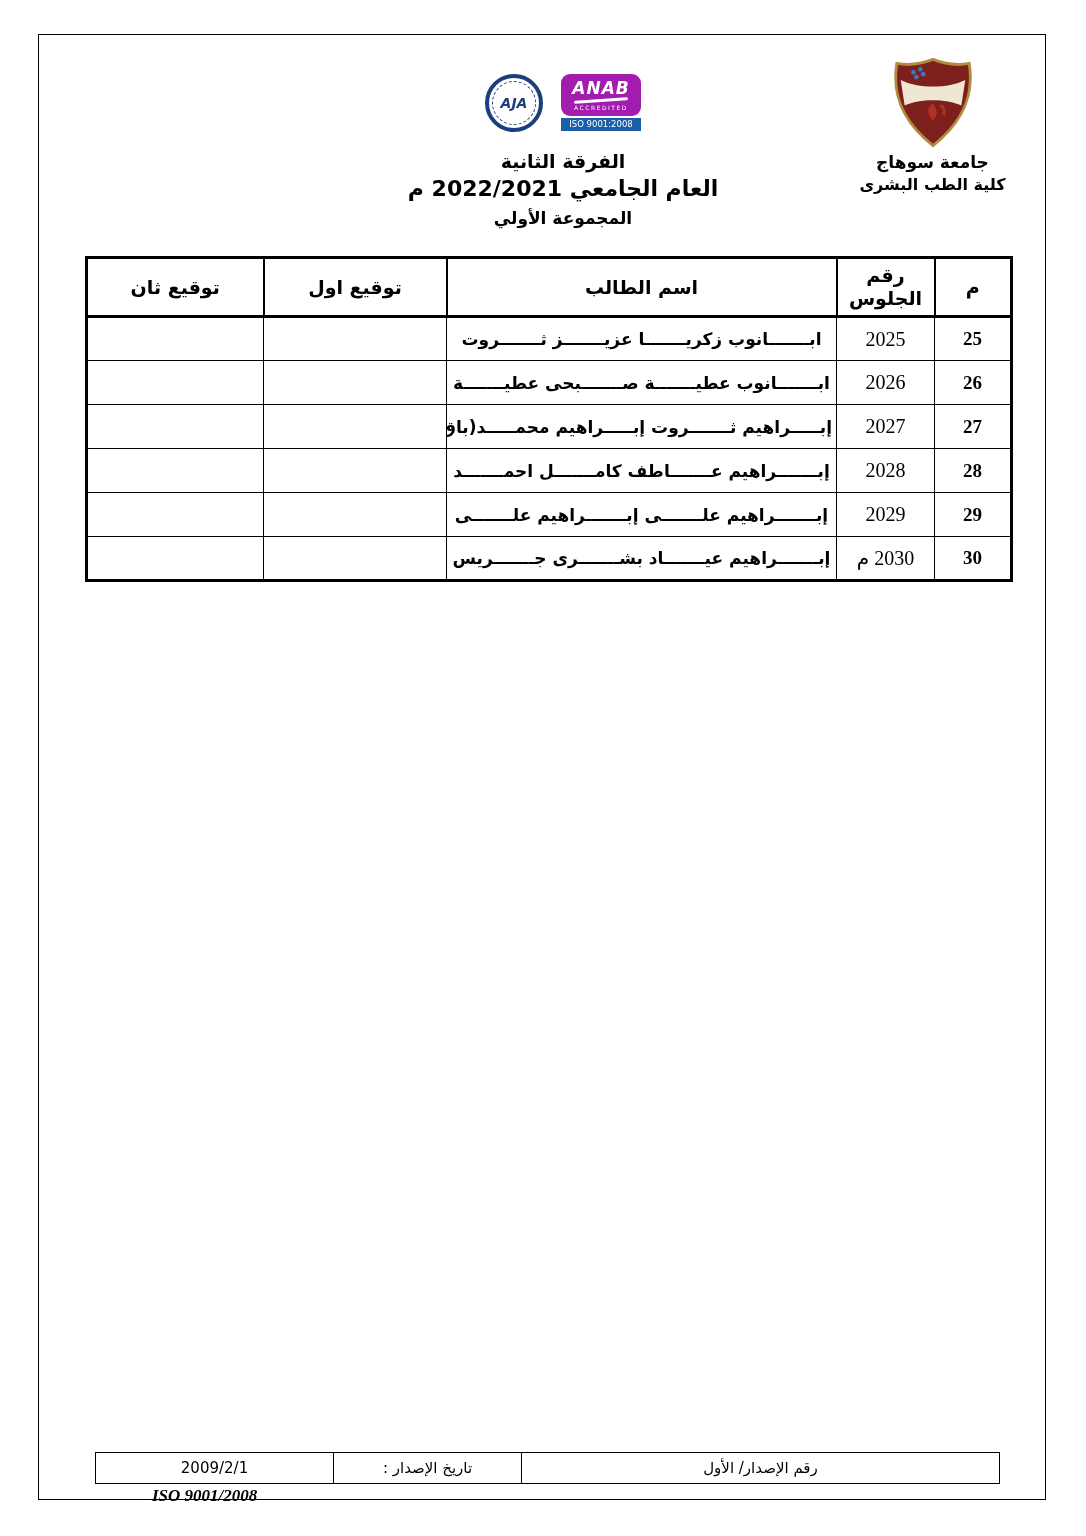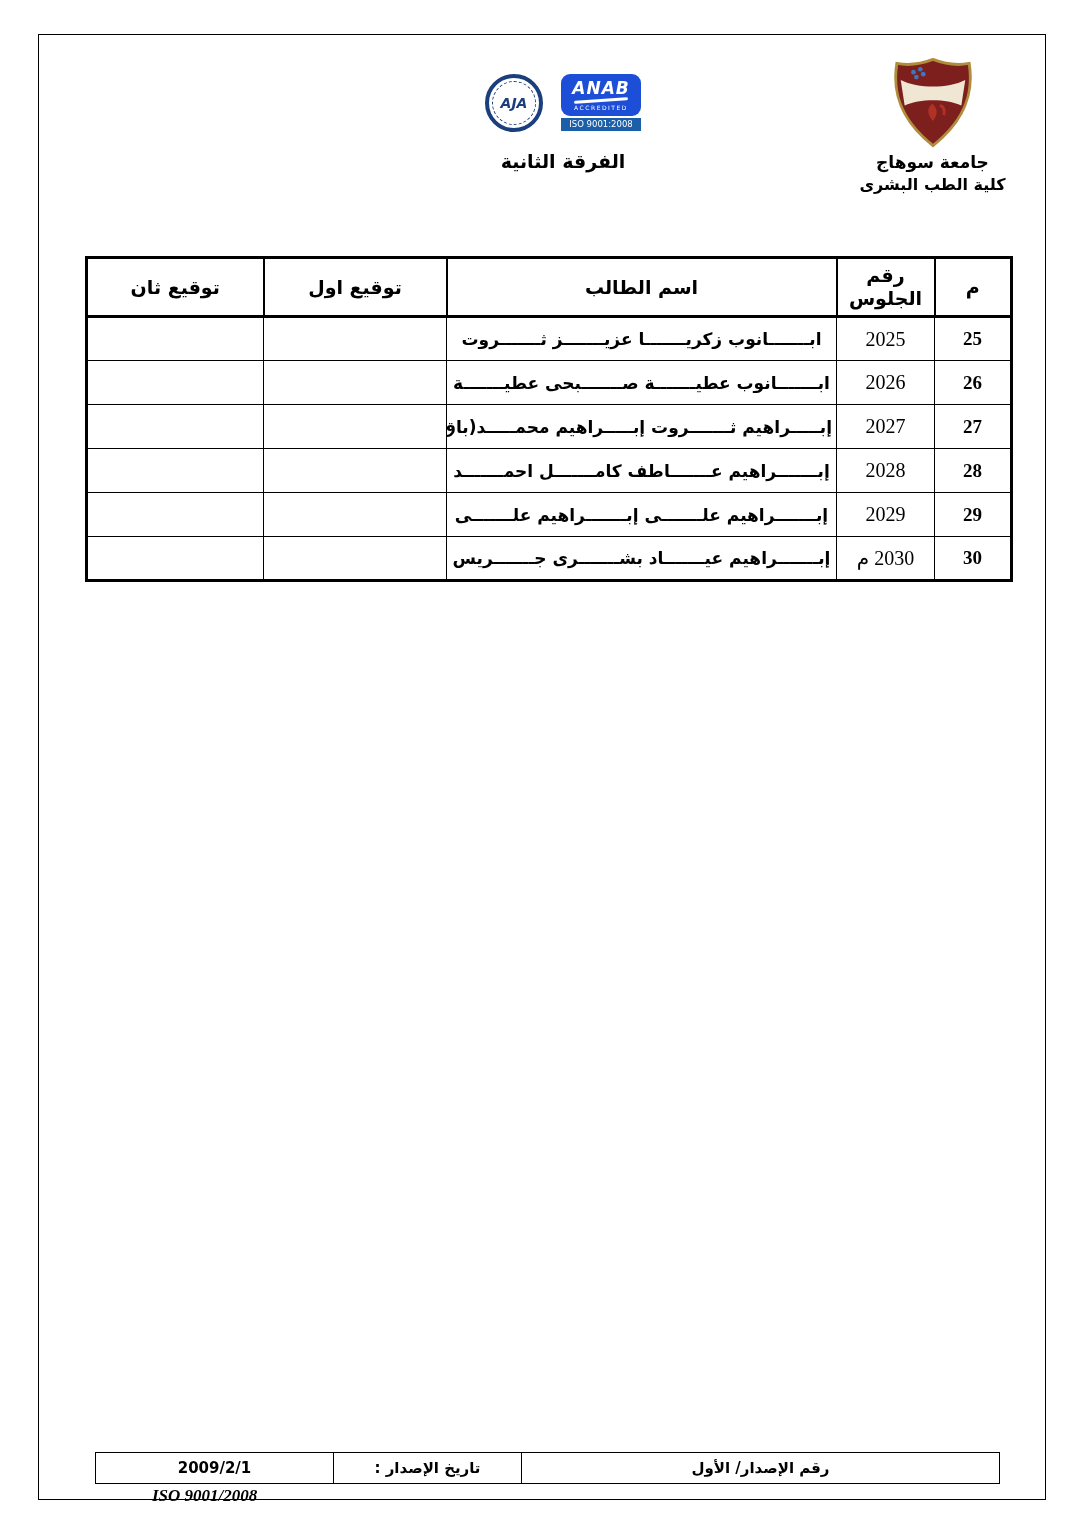--- a/index.html
+++ b/index.html
@@ -10,21 +10,21 @@
   
   .header-left{position:absolute;left:88px;top:58px;width:255px;text-align:center;}
   .crescent-logo{width:180px;height:100px;display:block;margin:0 auto;}
   .dept{font-size:17px;font-weight:bold;color:#000;margin-top:4px;white-space:nowrap;}
   .form-code{font-size:16px;font-weight:bold;color:#000;margin-top:6px;direction:ltr;unicode-bidi:isolate;}
 
   
   .header-center{position:absolute;left:393px;top:74px;width:340px;text-align:center;}
   .logos-row{display:flex;justify-content:center;align-items:flex-start;gap:18px;height:64px;}
   .anab{display:flex;flex-direction:column;align-items:center;}
-  .anab-box{width:80px;height:42px;background:#1d4ed8;border-radius:9px;color:#fff;display:flex;flex-direction:column;justify-content:center;align-items:center;direction:ltr;}
+  .anab-box{width:80px;height:42px;background:#a21caf;border-radius:9px;color:#fff;display:flex;flex-direction:column;justify-content:center;align-items:center;direction:ltr;}
   .anab-name{font-size:17px;font-weight:bold;font-style:italic;letter-spacing:1px;line-height:1;}
   .anab-swoosh{width:54px;height:3px;background:#fff;border-radius:2px;margin-top:2px;transform:rotate(-4deg);}
   .anab-sub{font-size:6px;letter-spacing:1.5px;margin-top:2px;}
   .anab-iso{width:80px;height:13px;background:#1a5fa8;color:#fff;font-size:8.5px;line-height:13px;text-align:center;margin-top:2px;direction:ltr;}
   .aja{width:58px;height:58px;border-radius:50%;border:4px solid #1b3e7c;background:#fff;display:flex;justify-content:center;align-items:center;box-sizing:border-box;}
   .aja-inner{width:42px;height:42px;border-radius:50%;border:1px dashed #1b3e7c;display:flex;justify-content:center;align-items:center;}
   .aja-name{font-size:14px;font-weight:bold;font-style:italic;color:#1b3e7c;direction:ltr;}
   .grade{font-size:19px;font-weight:bold;color:#000;margin-top:12px;}
   .year{font-size:22px;font-weight:bold;color:#000;margin-top:4px;}
   .group{font-size:17px;font-weight:bold;color:#000;margin-top:7px;}
@@ -39,21 +39,21 @@
   .main-table{position:absolute;left:85px;top:256px;width:925px;border-collapse:collapse;table-layout:fixed;border:3px solid #000;background:#fff;}
   .main-table th{border:2px solid #000;border-bottom:3px solid #000;height:56px;font-size:19px;font-weight:bold;text-align:center;vertical-align:middle;padding:0;line-height:1.2;}
   .main-table td{border:1.5px solid #000;height:44px;vertical-align:middle;padding:0 4px;box-sizing:border-box;}
   td.serial{font-family:"Liberation Serif",serif;font-size:19px;font-weight:bold;text-align:center;margin-top:16px;}
   td.seat{font-family:"Liberation Serif",serif;font-size:20px;font-weight:normal;text-align:center;white-space:nowrap;}
   td.name{font-size:17px;font-weight:bold;text-align:center;white-space:nowrap;overflow:hidden;}
   td.sig{background:#fff;}
 
   
   .footer-table{position:absolute;left:95px;top:1452px;width:895px;border-collapse:collapse;table-layout:fixed;}
-  .footer-table td{border:1px solid #000;height:28px;font-size:15px;font-weight:bold;text-align:center;vertical-align:middle;}
+  .footer-table td{border:1px solid #000;height:28px;font-size:15px;font-weight:normal;text-align:center;vertical-align:middle;}
   .f-issue{width:475px;}
   .f-datelabel{width:185px;}
   .f-datevalue{width:235px;direction:ltr;}
   .iso-note{position:absolute;left:152px;top:1486px;font-family:"Liberation Serif",serif;font-style:italic;font-weight:bold;font-size:17px;direction:ltr;color:#000;}
 </style>
 </head>
 <body>
 
 <div class="page">
   <div class="page-border"></div>
@@ -69,20 +69,22 @@
         </div>
         <div class="anab-iso">ISO 9001:2008</div>
       </div>
       <div class="aja">
         <div class="aja-inner">
           <span class="aja-name">AJA</span>
         </div>
       </div>
     </div>
     <div class="grade">الفرقة الثانية</div>
+    <div class="year">العام الجامعي 2022/2021 م</div>
+    <div class="group">المجموعة الأولي</div>
   </div>
 
   <div class="header-right">
     <svg class="shield" viewBox="0 0 90 95" aria-hidden="true">
       <path d="M45 3 C58 8 72 9 82 7 C86 32 82 62 45 91 C8 62 4 32 8 7 C18 9 32 8 45 3 Z" fill="#7d1f1d" stroke="#b08d3e" stroke-width="3"></path>
       <path d="M12 24 C30 33 60 33 78 24 L74 50 C58 43 32 43 16 50 Z" fill="#efe6d4"></path>
       <path d="M44 48 q9 7 1 18 q-9 -10 -1 -18" fill="#b03226"></path>
       <path d="M52 50 q6 2 4 10" stroke="#b03226" stroke-width="3" fill="none"></path>
       <circle cx="25" cy="16" r="2.4" fill="#3a78c2"></circle>
       <circle cx="32" cy="13" r="2.4" fill="#3a78c2"></circle>

